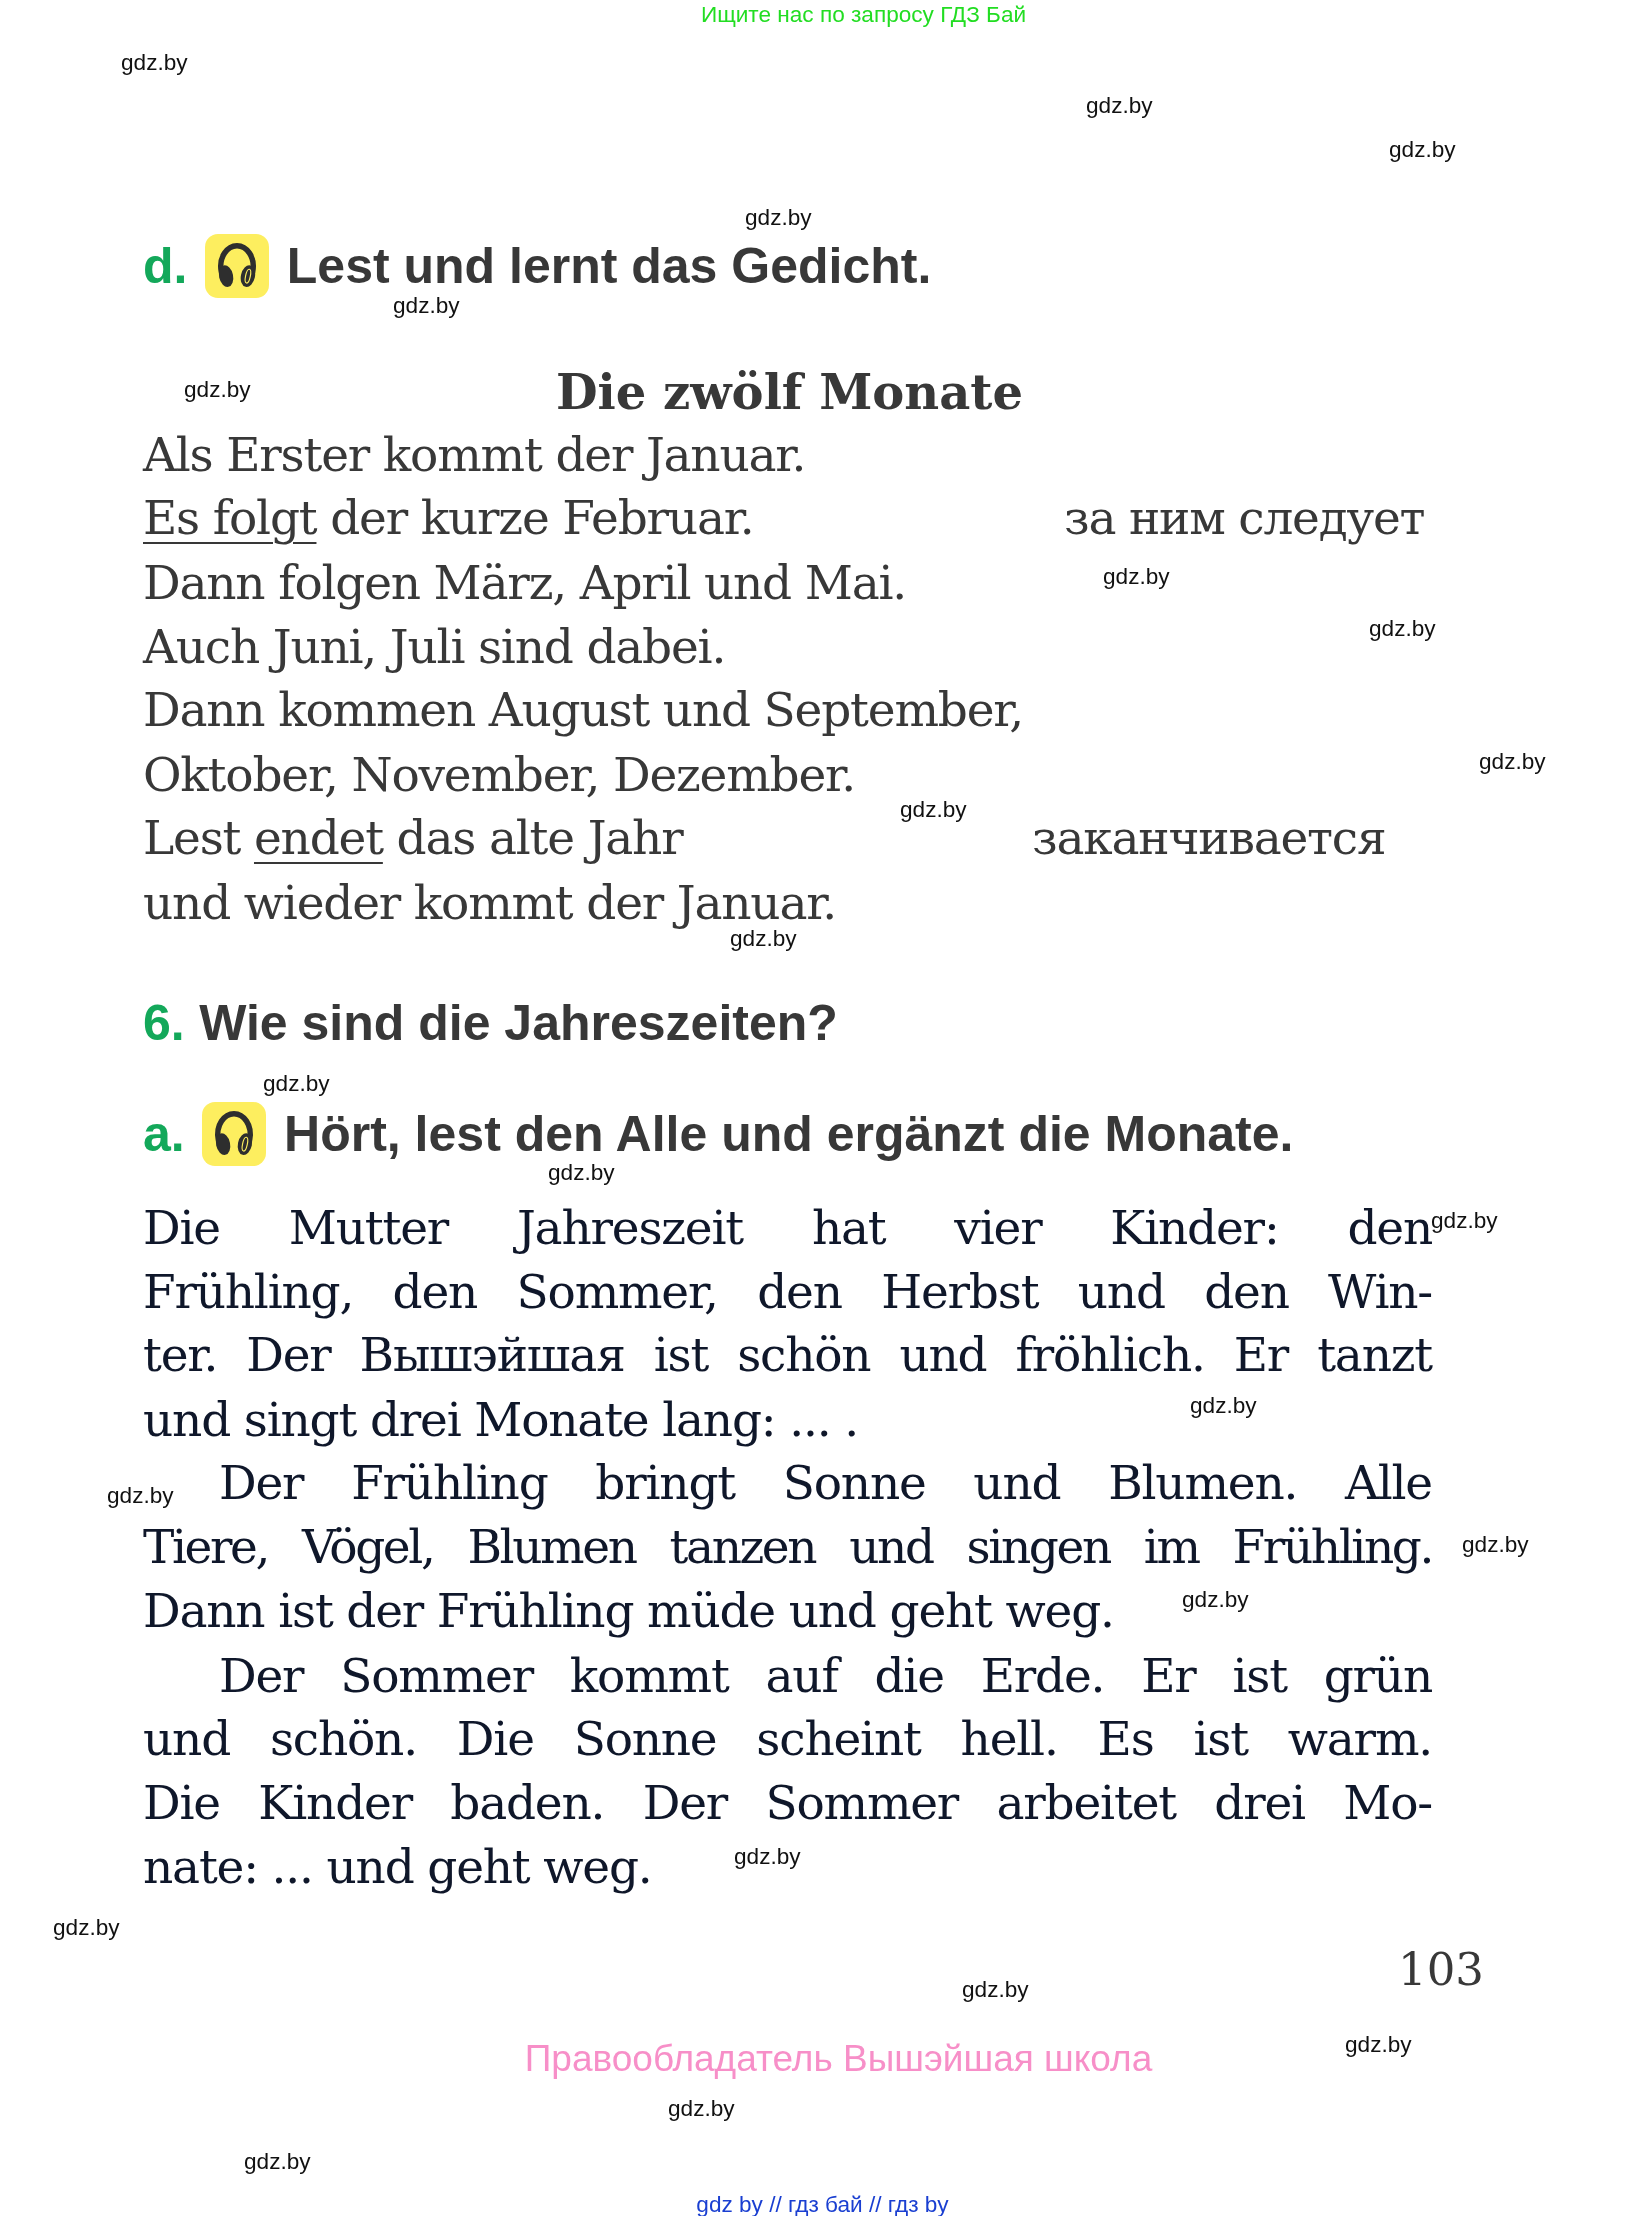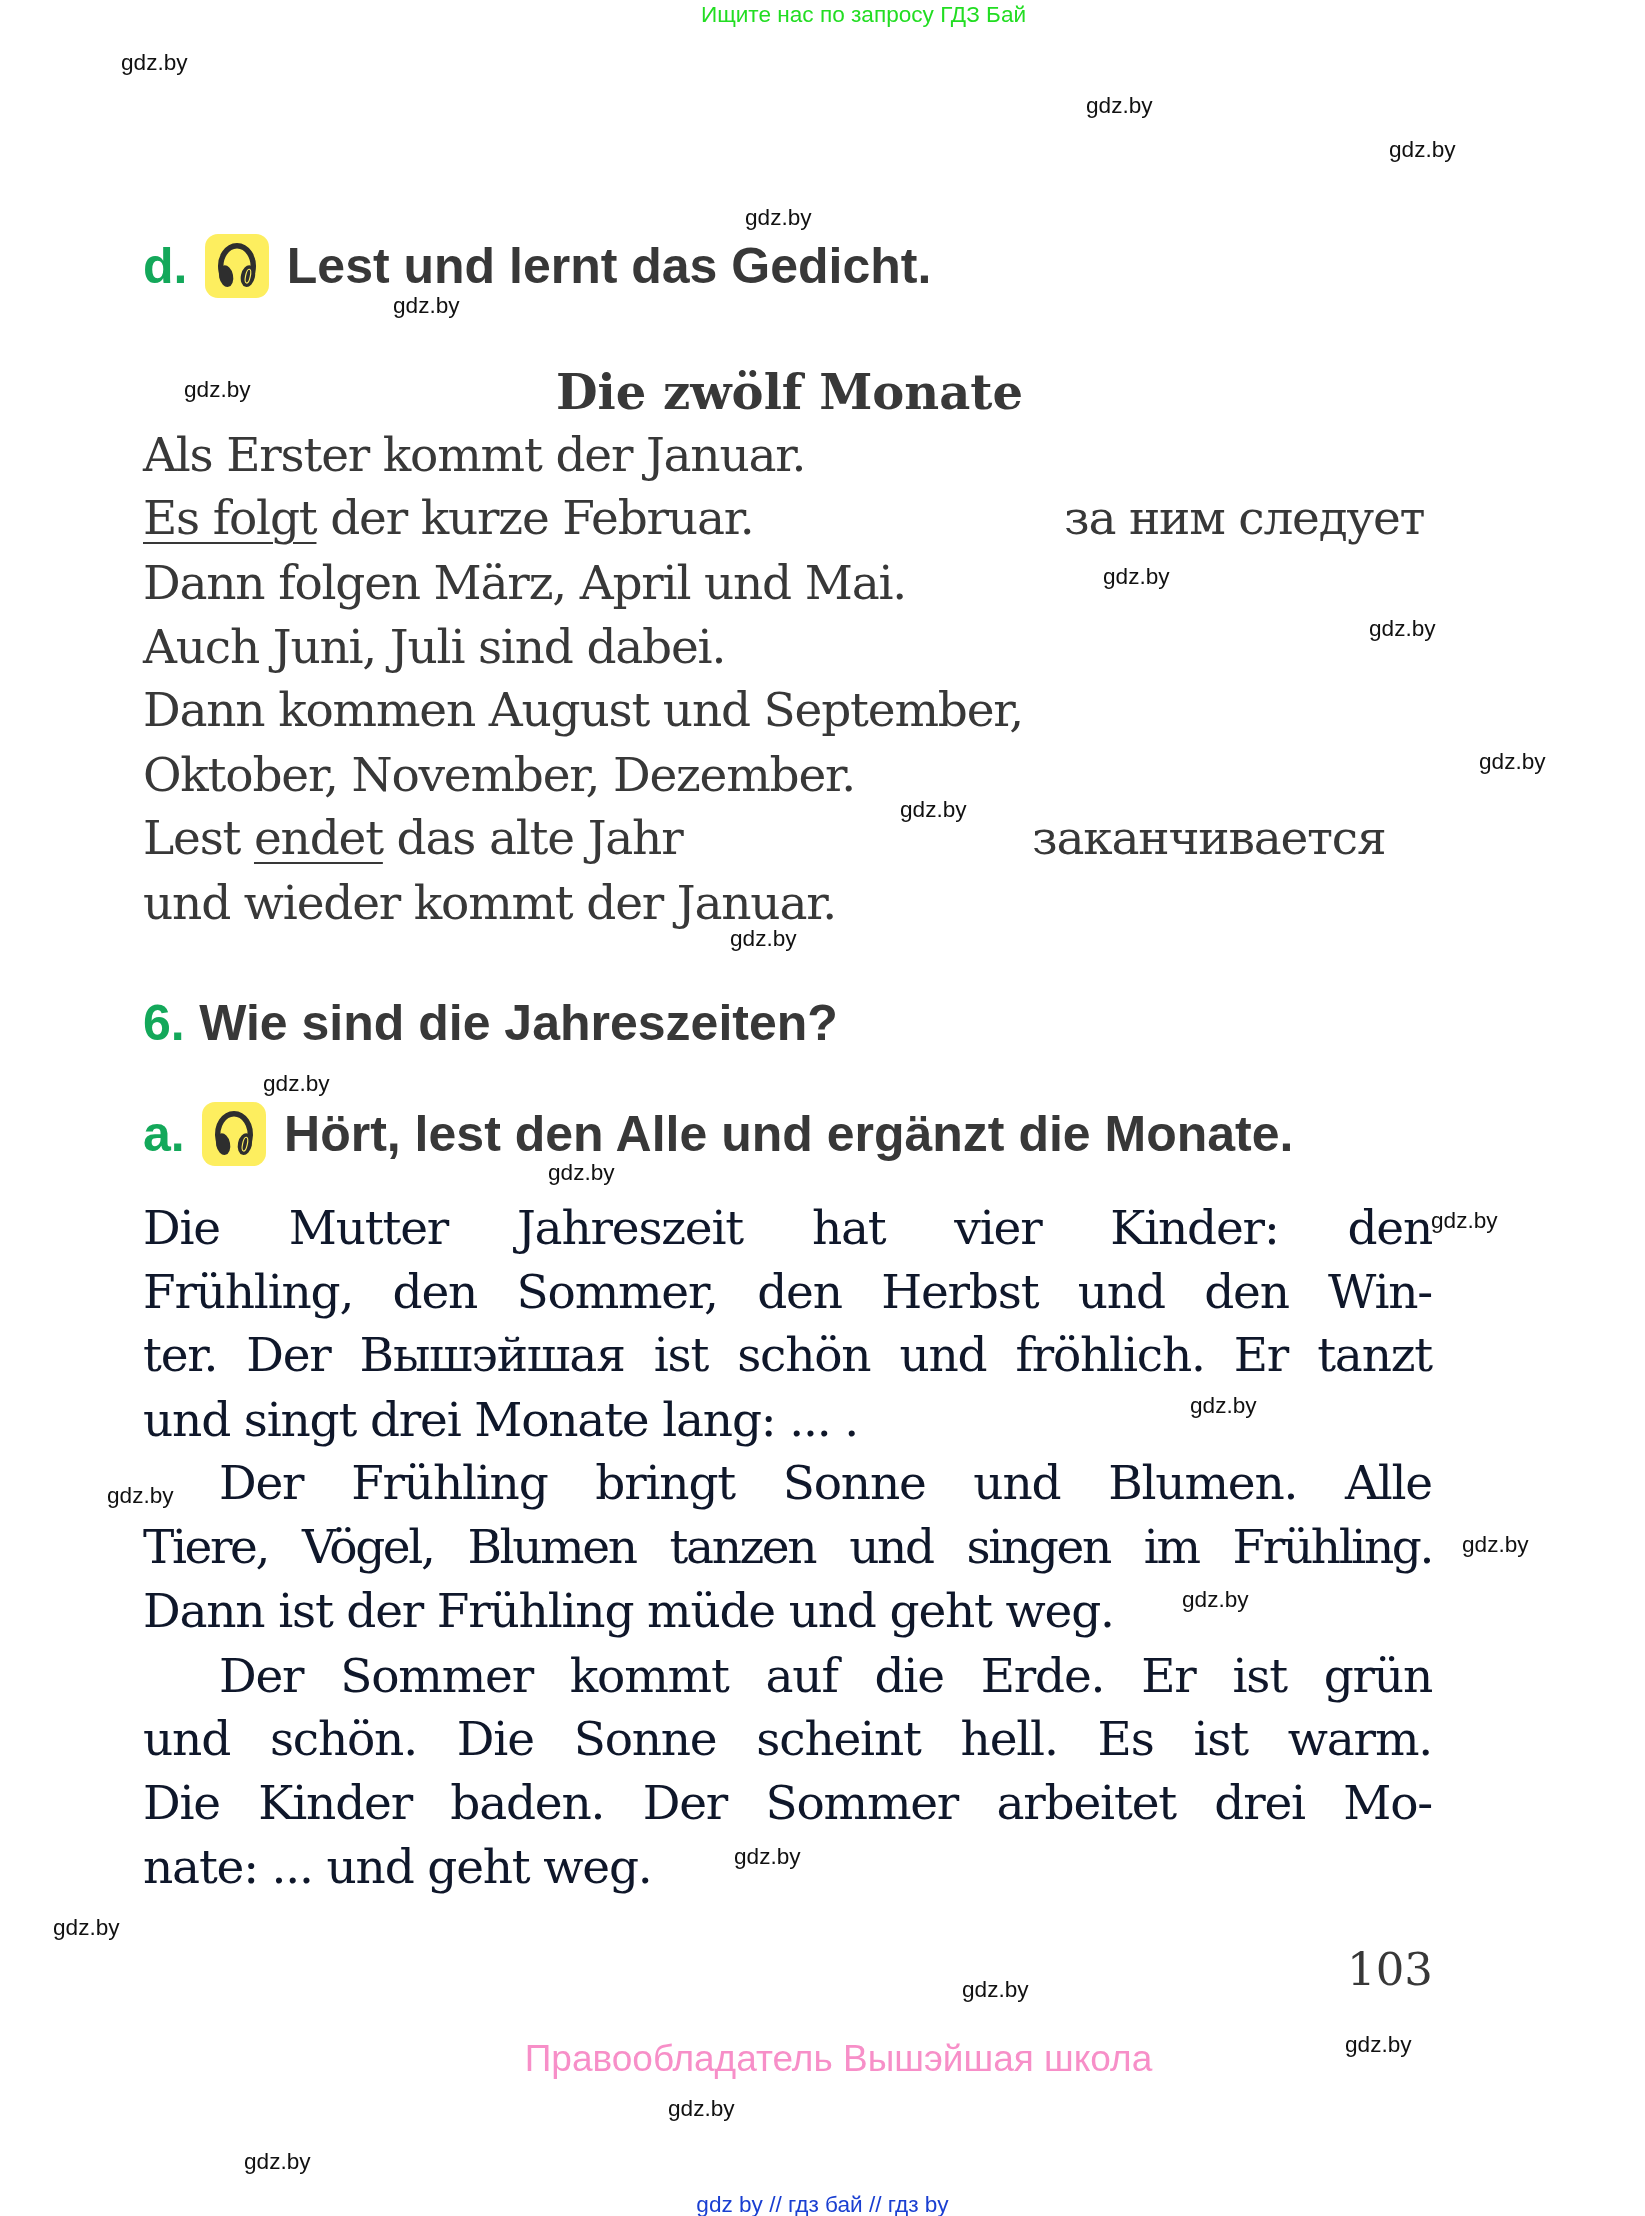--- a/index.html
+++ b/index.html
@@ -105,21 +105,21 @@
 <div class="abs para justify" style="top:1327px;">ter. Der Вышэйшая ist schön und fröhlich. Er tanzt</div>
 <div class="abs para" style="top:1392px;">und singt drei Monate lang: ... .</div>
 <div class="abs para justify" style="top:1455px; left:219px; width:1213px;">Der Frühling bringt Sonne und Blumen. Alle</div>
 <div class="abs para justify" style="top:1519px; letter-spacing:-2.4px;">Tiere, Vögel, Blumen tanzen und singen im Frühling.</div>
 <div class="abs para" style="top:1583px;">Dann ist der Frühling müde und geht weg.</div>
 <div class="abs para justify" style="top:1648px; left:219px; width:1213px;">Der Sommer kommt auf die Erde. Er ist grün</div>
 <div class="abs para justify" style="top:1711px;">und schön. Die Sonne scheint hell. Es ist warm.</div>
 <div class="abs para justify" style="top:1775px;">Die Kinder baden. Der Sommer arbeitet drei Mo-</div>
 <div class="abs para" style="top:1839px;">nate: ... und geht weg.</div>
 
-<div class="abs pagenum" style="top:1943px; left:1347px;">103</div>
+<div class="abs pagenum" style="top:1943px; left:1398px;">103</div>
 
 <div class="abs copyright" style="top:2038px;">Правообладатель Вышэйшая школа</div>
 
 <div class="abs footer" style="top:2192px;">gdz by  //  гдз бай  //  гдз by</div>
 
 <div id="wm-layer">
     <div class="abs wm" style="left: 121px; top: 50px;">gdz.by</div>
     <div class="abs wm" style="left: 1086px; top: 93px;">gdz.by</div>
     <div class="abs wm" style="left: 1389px; top: 137px;">gdz.by</div>
     <div class="abs wm" style="left: 745px; top: 205px;">gdz.by</div>

